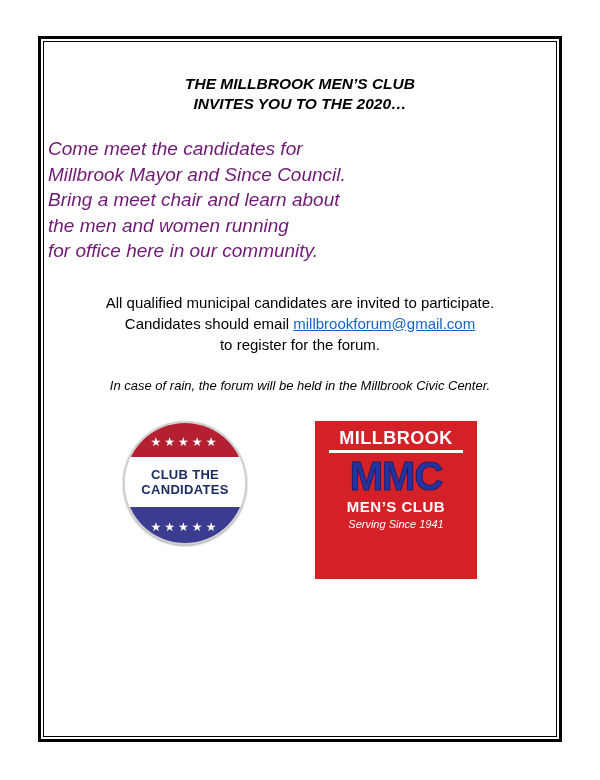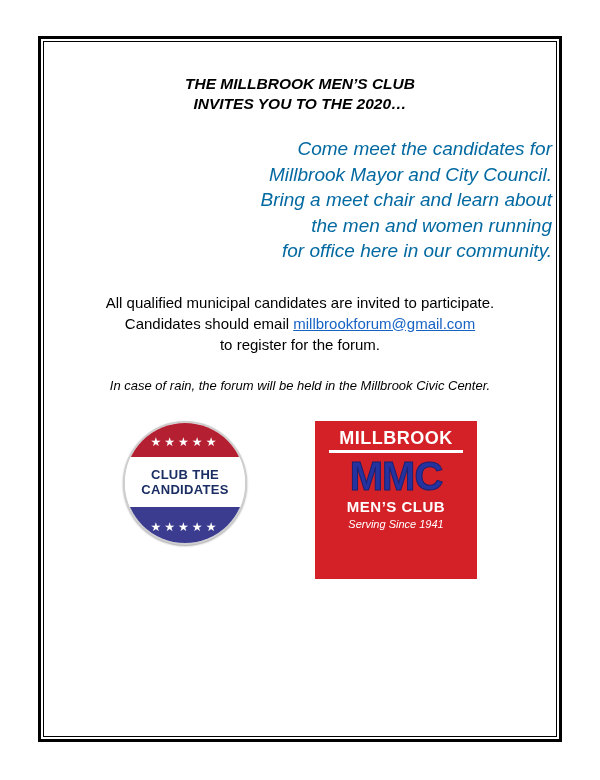--- a/index.html
+++ b/index.html
@@ -85,26 +85,26 @@
     padding-left: 26px;
     margin-top: 14px;
   }
   .banner-sub sup {
     font-size: 12px;
     vertical-align: super;
   }
 
   
   .lead {
-    text-align: right;
+    text-align: left;
     font-style: italic;
     font-size: 19px;
     line-height: 25.5px;
     margin-top: 22px;
-    color: #0369a1;
+    color: #701a75;
   }
 
   .details {
     text-align: center;
     font-size: 15px;
     line-height: 21px;
     margin-top: 28px;
     color: #000;
   }
   .email-link {
@@ -241,21 +241,21 @@
   <div class="content">
 
     <div class="intro">
       <div>THE MILLBROOK MEN’S CLUB</div>
       <div>INVITES YOU TO THE 2020…</div>
     </div>
 
 
     <div class="lead">
       <div>Come meet the candidates for</div>
-      <div>Millbrook Mayor and City Council.</div>
+      <div>Millbrook Mayor and Since Council.</div>
       <div>Bring a meet chair and learn about</div>
       <div>the men and women running</div>
       <div>for office here in our community.</div>
     </div>
 
     <div class="details">
       <div>All qualified municipal candidates are invited to participate.</div>
       <div><span>Candidates should email </span><a class="email-link" href="#">millbrookforum@gmail.com</a></div>
       <div>to register for the forum.</div>
     </div>

